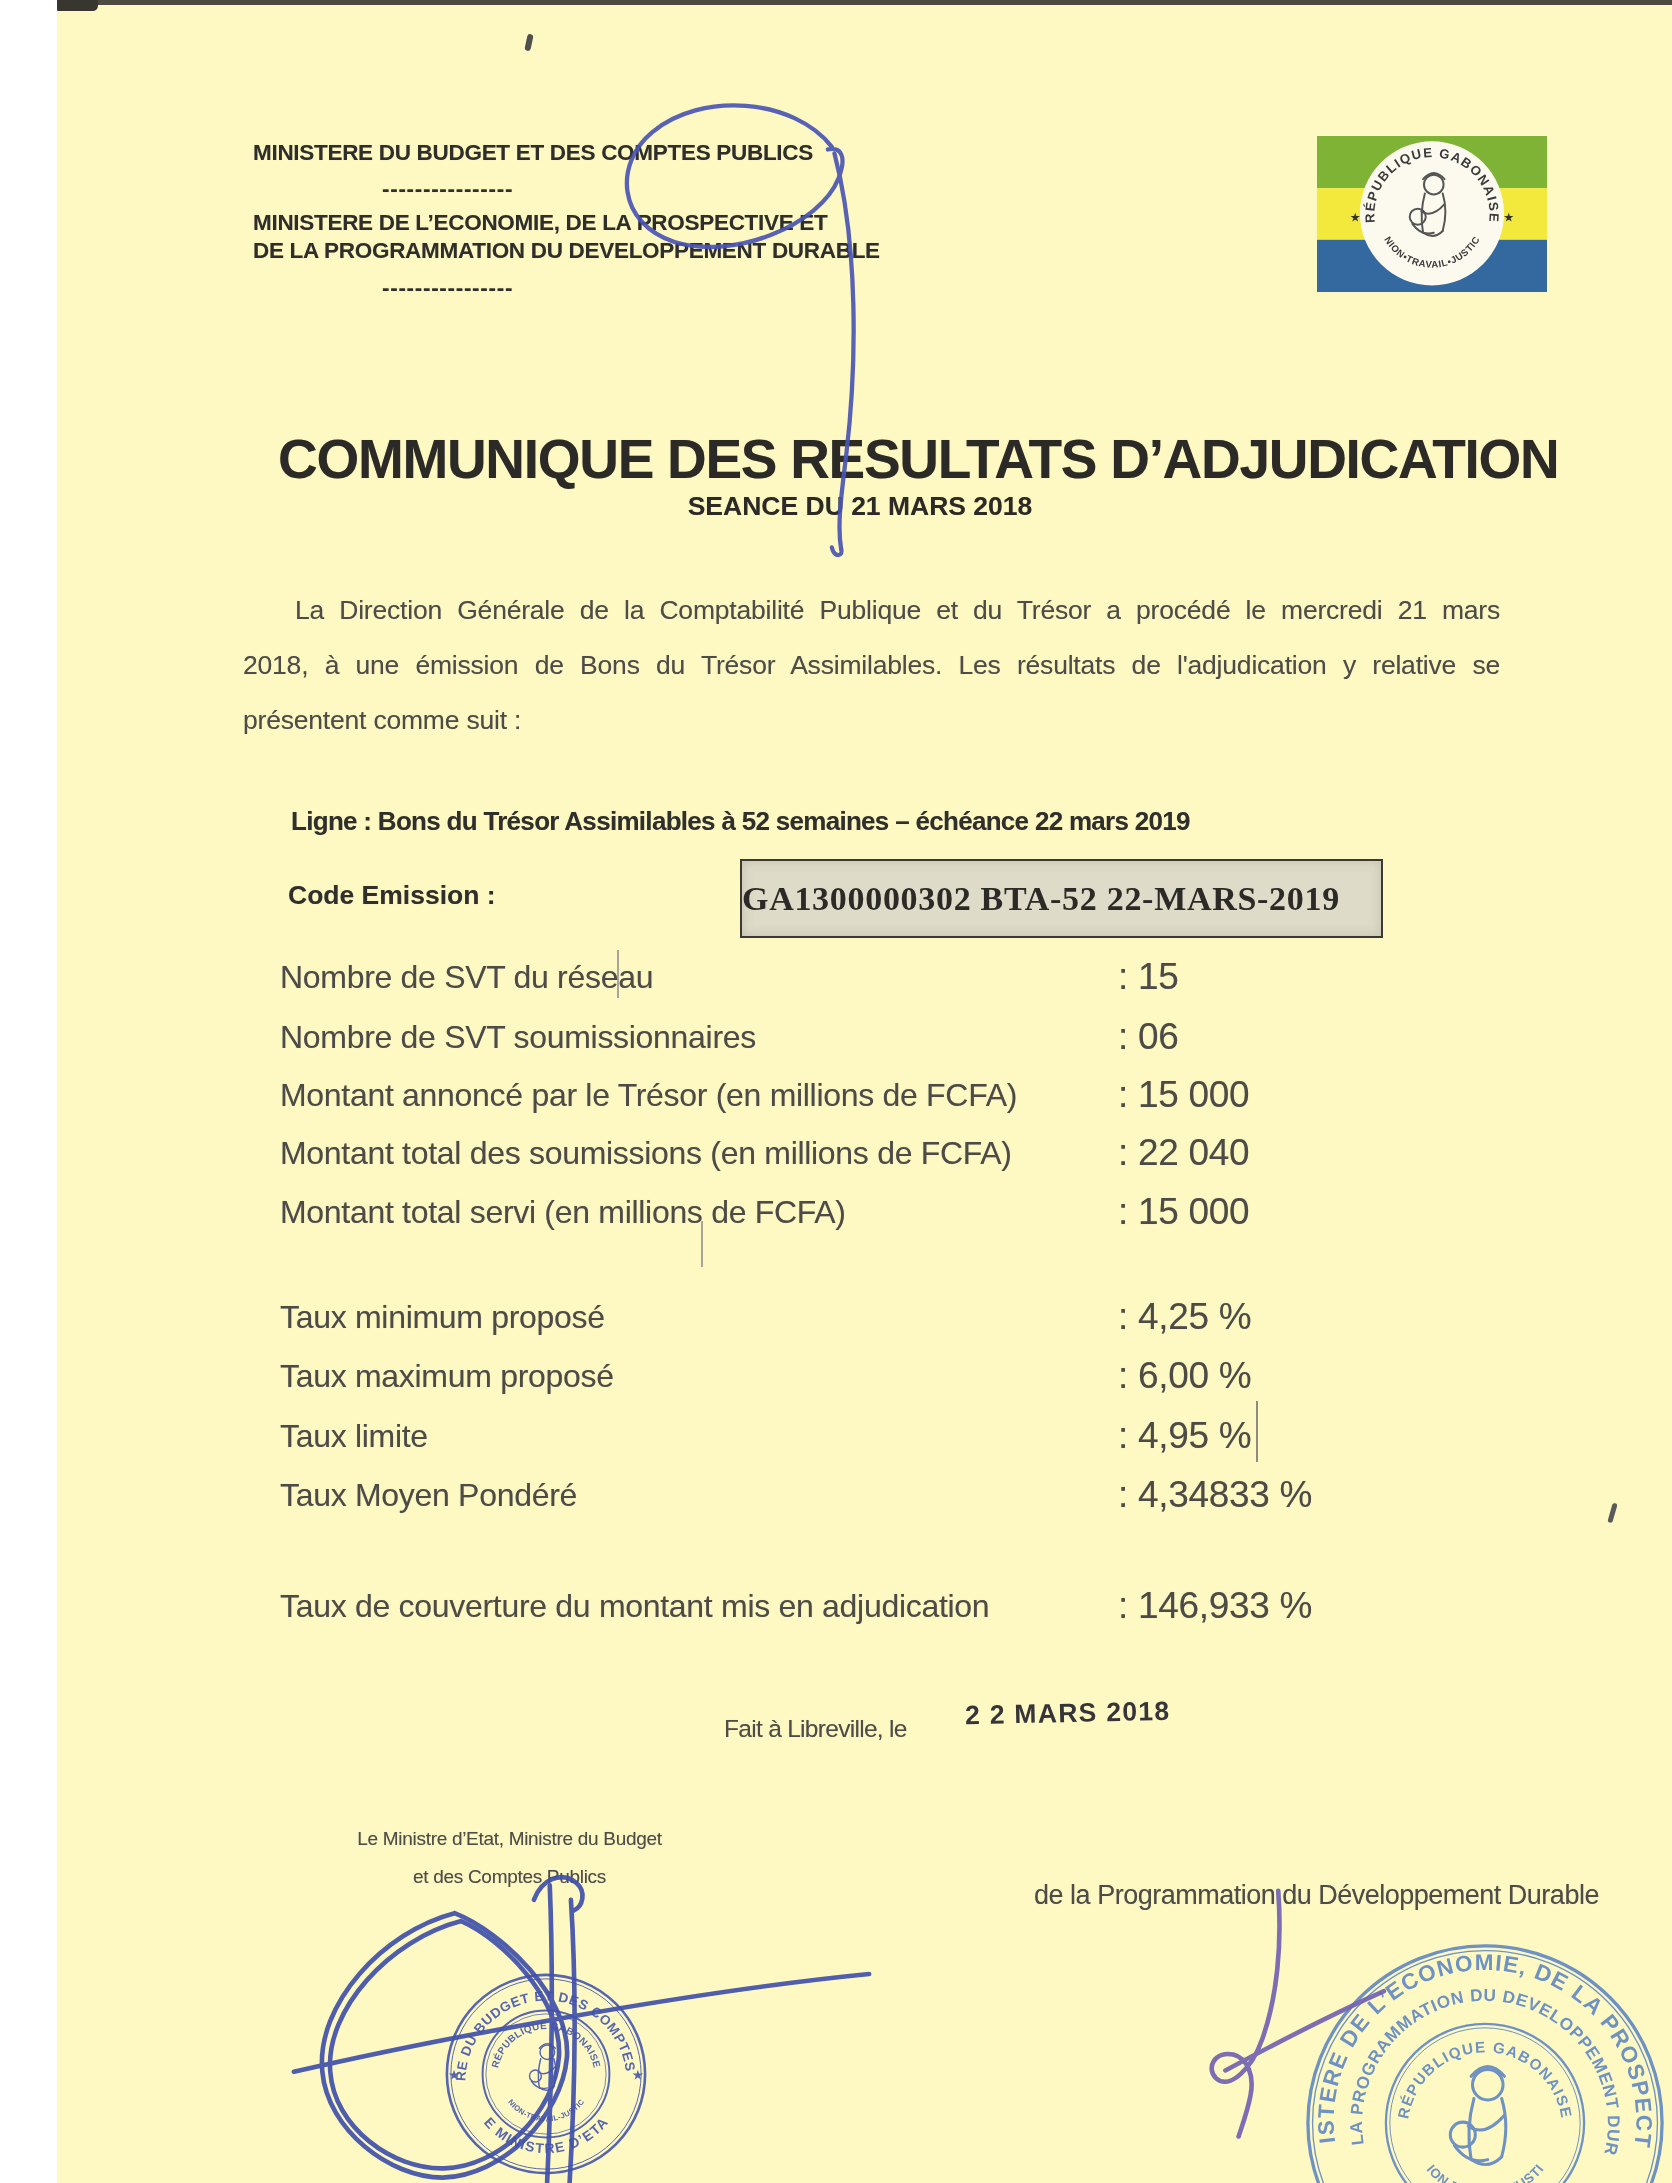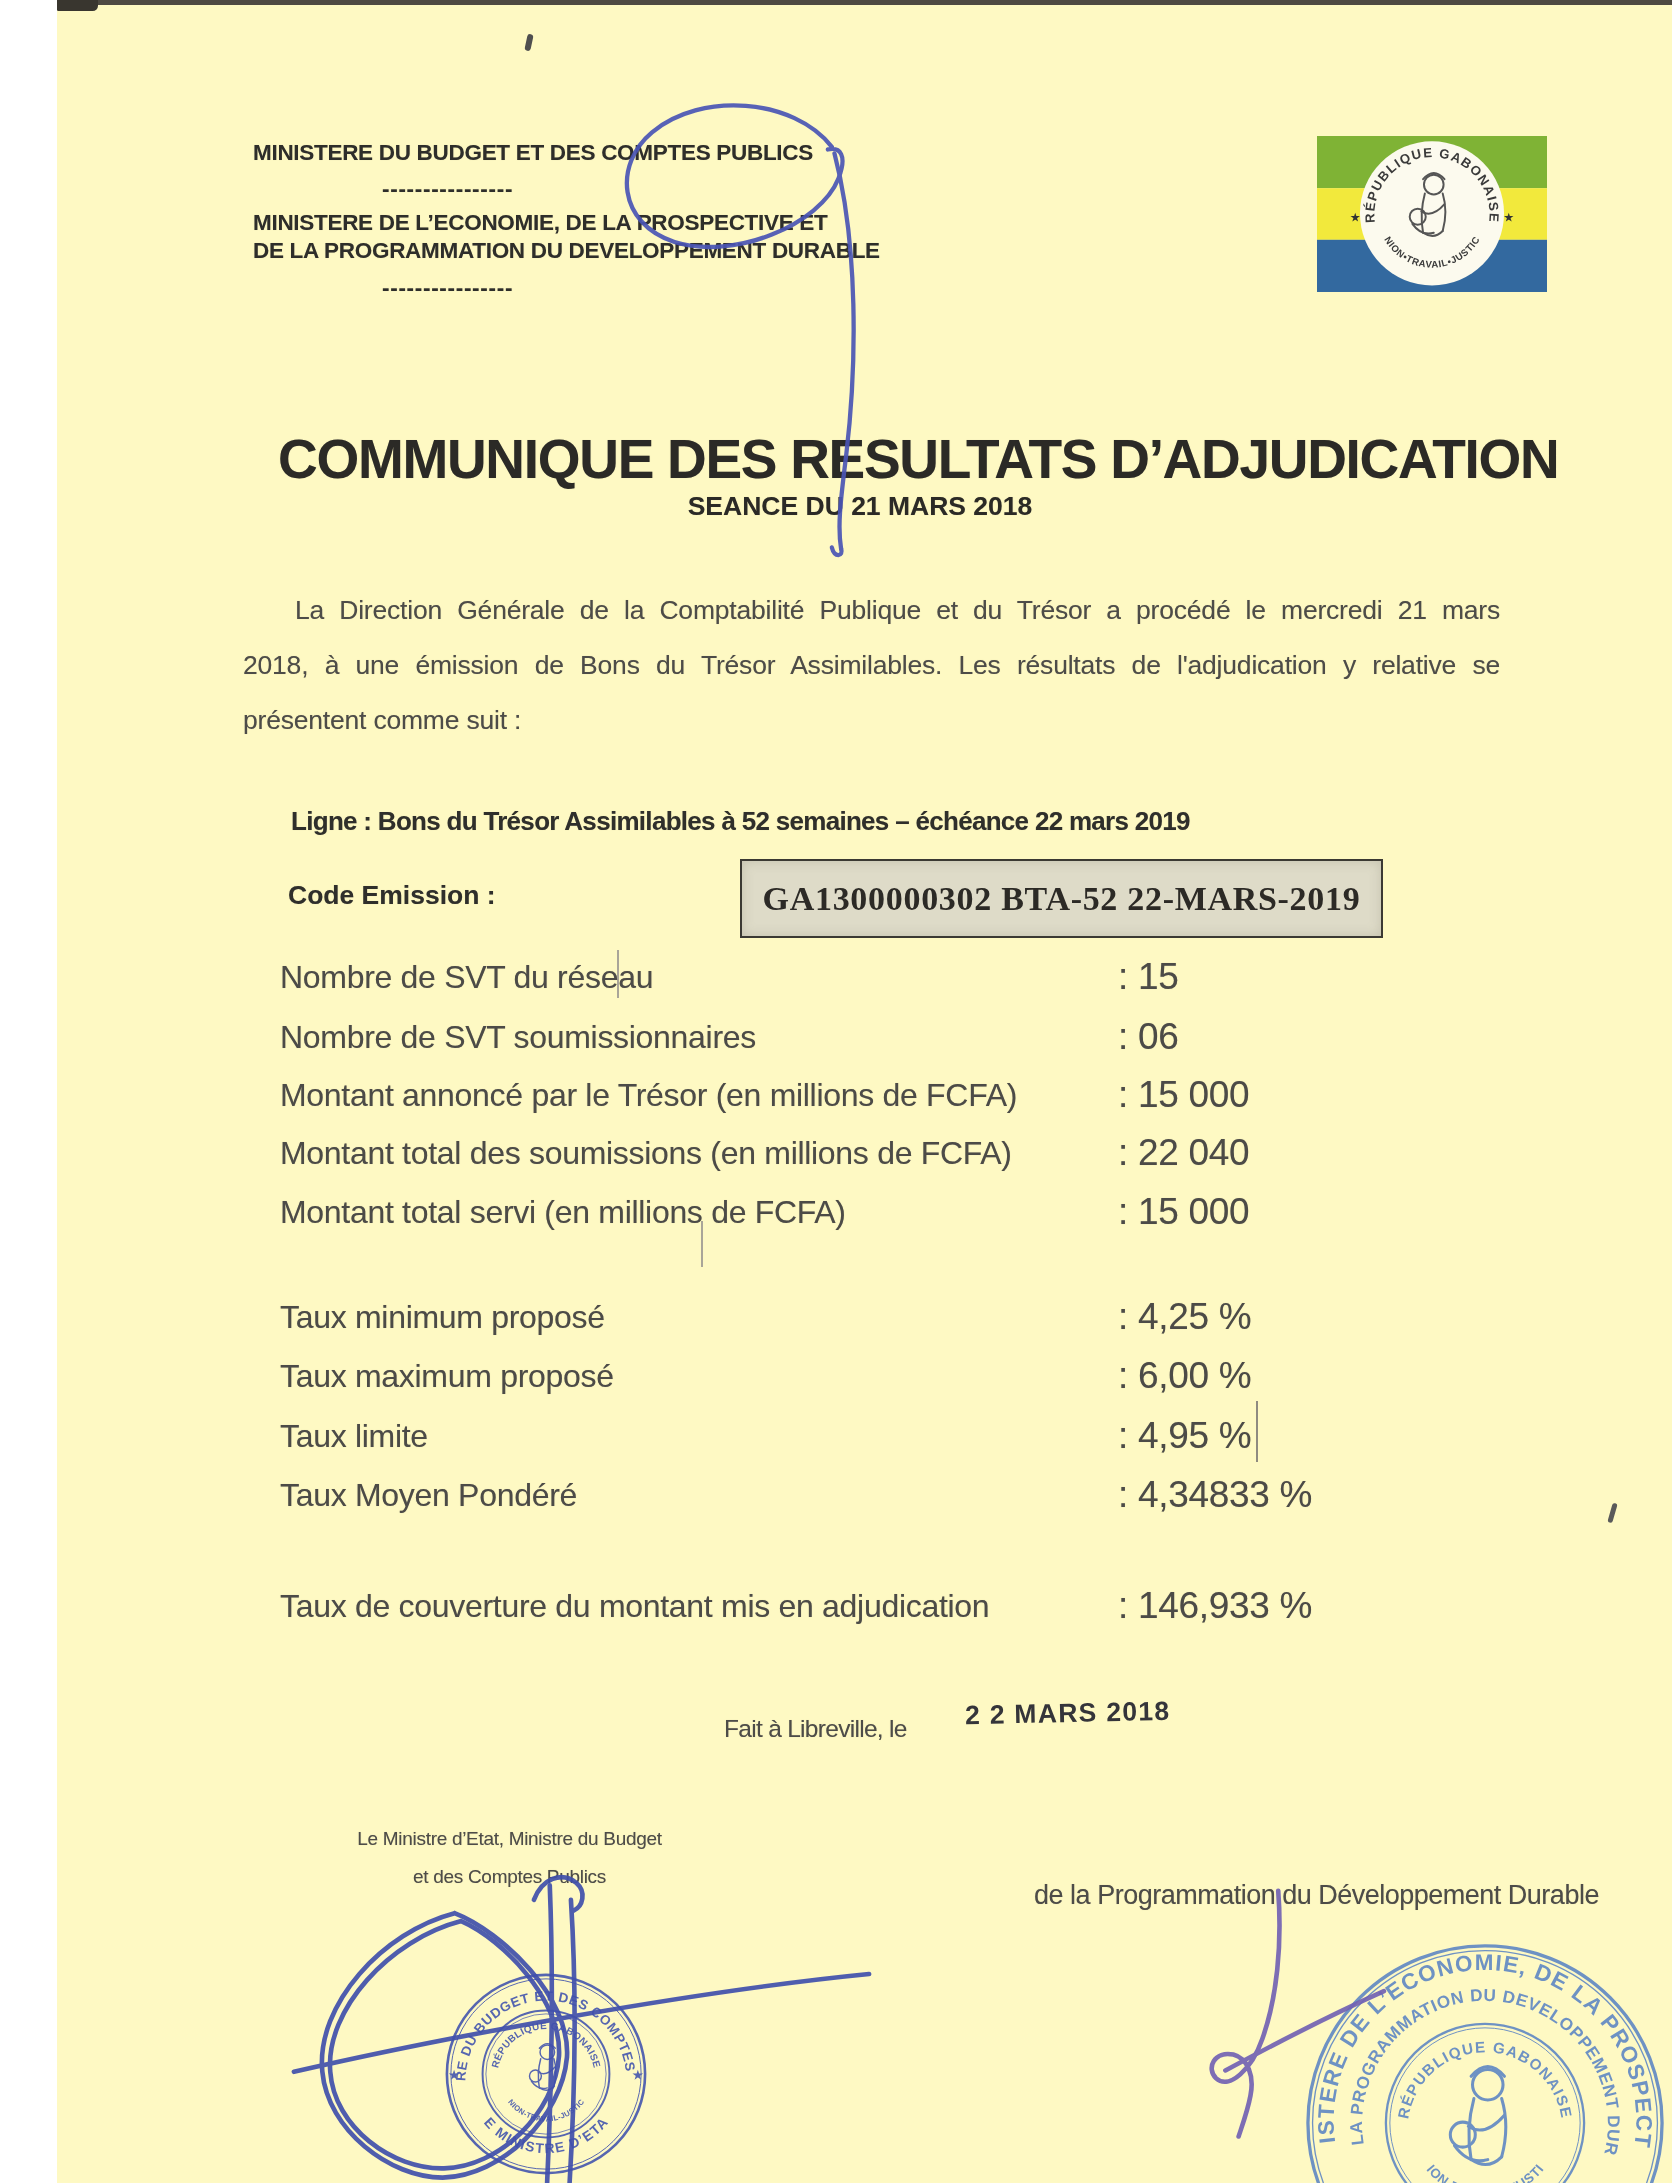--- a/index.html
+++ b/index.html
@@ -25,21 +25,21 @@
   .hdr-sep{left:382px;font-size:22.5px;font-weight:bold;color:#2E2E2A;letter-spacing:0.7px;}
   .title-wrap{left:278px;width:1164px;text-align:center;}
   .title-main{top:427px;font-size:55px;font-weight:bold;letter-spacing:-1.3px;color:#2B2A26;}
   .title-sub{top:491px;font-size:26.5px;font-weight:bold;color:#2B2A26;}
   .para{left:243px;width:1257px;font-size:26.5px;letter-spacing:-0.2px;
         text-align:justify;text-align-last:justify;white-space:normal;}
   .para3{text-align:center;text-align-last:left;}
   .ligne{left:291px;top:806px;font-size:26px;font-weight:bold;letter-spacing:-0.7px;color:#2F2F2B;}
   .codelab{left:288px;top:880px;font-size:26.5px;font-weight:bold;color:#2F2F2B;}
   .codebox{left:740px;top:859px;width:639px;height:75px;background:#DEDBC8;
-           border:2px solid #3B3933;z-index:3;text-align:center;line-height:75px;
+           border:2px solid #3B3933;z-index:3;line-height:75px;
            font-family:"Liberation Serif",serif;font-weight:bold;font-size:34px;
            letter-spacing:0.7px;color:#2C2A26;box-shadow:inset 0 0 12px rgba(120,115,95,.25);}
   .row{position:absolute;left:0;width:1673px;height:46px;z-index:3;}
   .rlabel{position:absolute;left:280px;font-size:32px;letter-spacing:-0.3px;color:#4C4B47;white-space:nowrap;text-shadow:0 0 0.7px rgba(80,78,70,.35);text-align:right;}
   .rvalue{position:absolute;left:1118px;top:-2.6px;font-size:37px;letter-spacing:-0.3px;color:#4C4B47;white-space:nowrap;text-shadow:0 0 0.7px rgba(80,78,70,.35);}
   .fait{left:724px;top:1715px;font-size:24.5px;letter-spacing:-0.7px;}
   .datestamp{left:965px;top:1698px;font-size:26.5px;font-weight:bold;letter-spacing:1.3px;
              color:#35353A;transform:rotate(-1.2deg);}
   .sigL{left:278px;width:463px;text-align:center;font-size:19px;letter-spacing:-0.3px;}
   .sigR{left:1019px;width:595px;text-align:center;font-size:27px;letter-spacing:-0.5px;}

